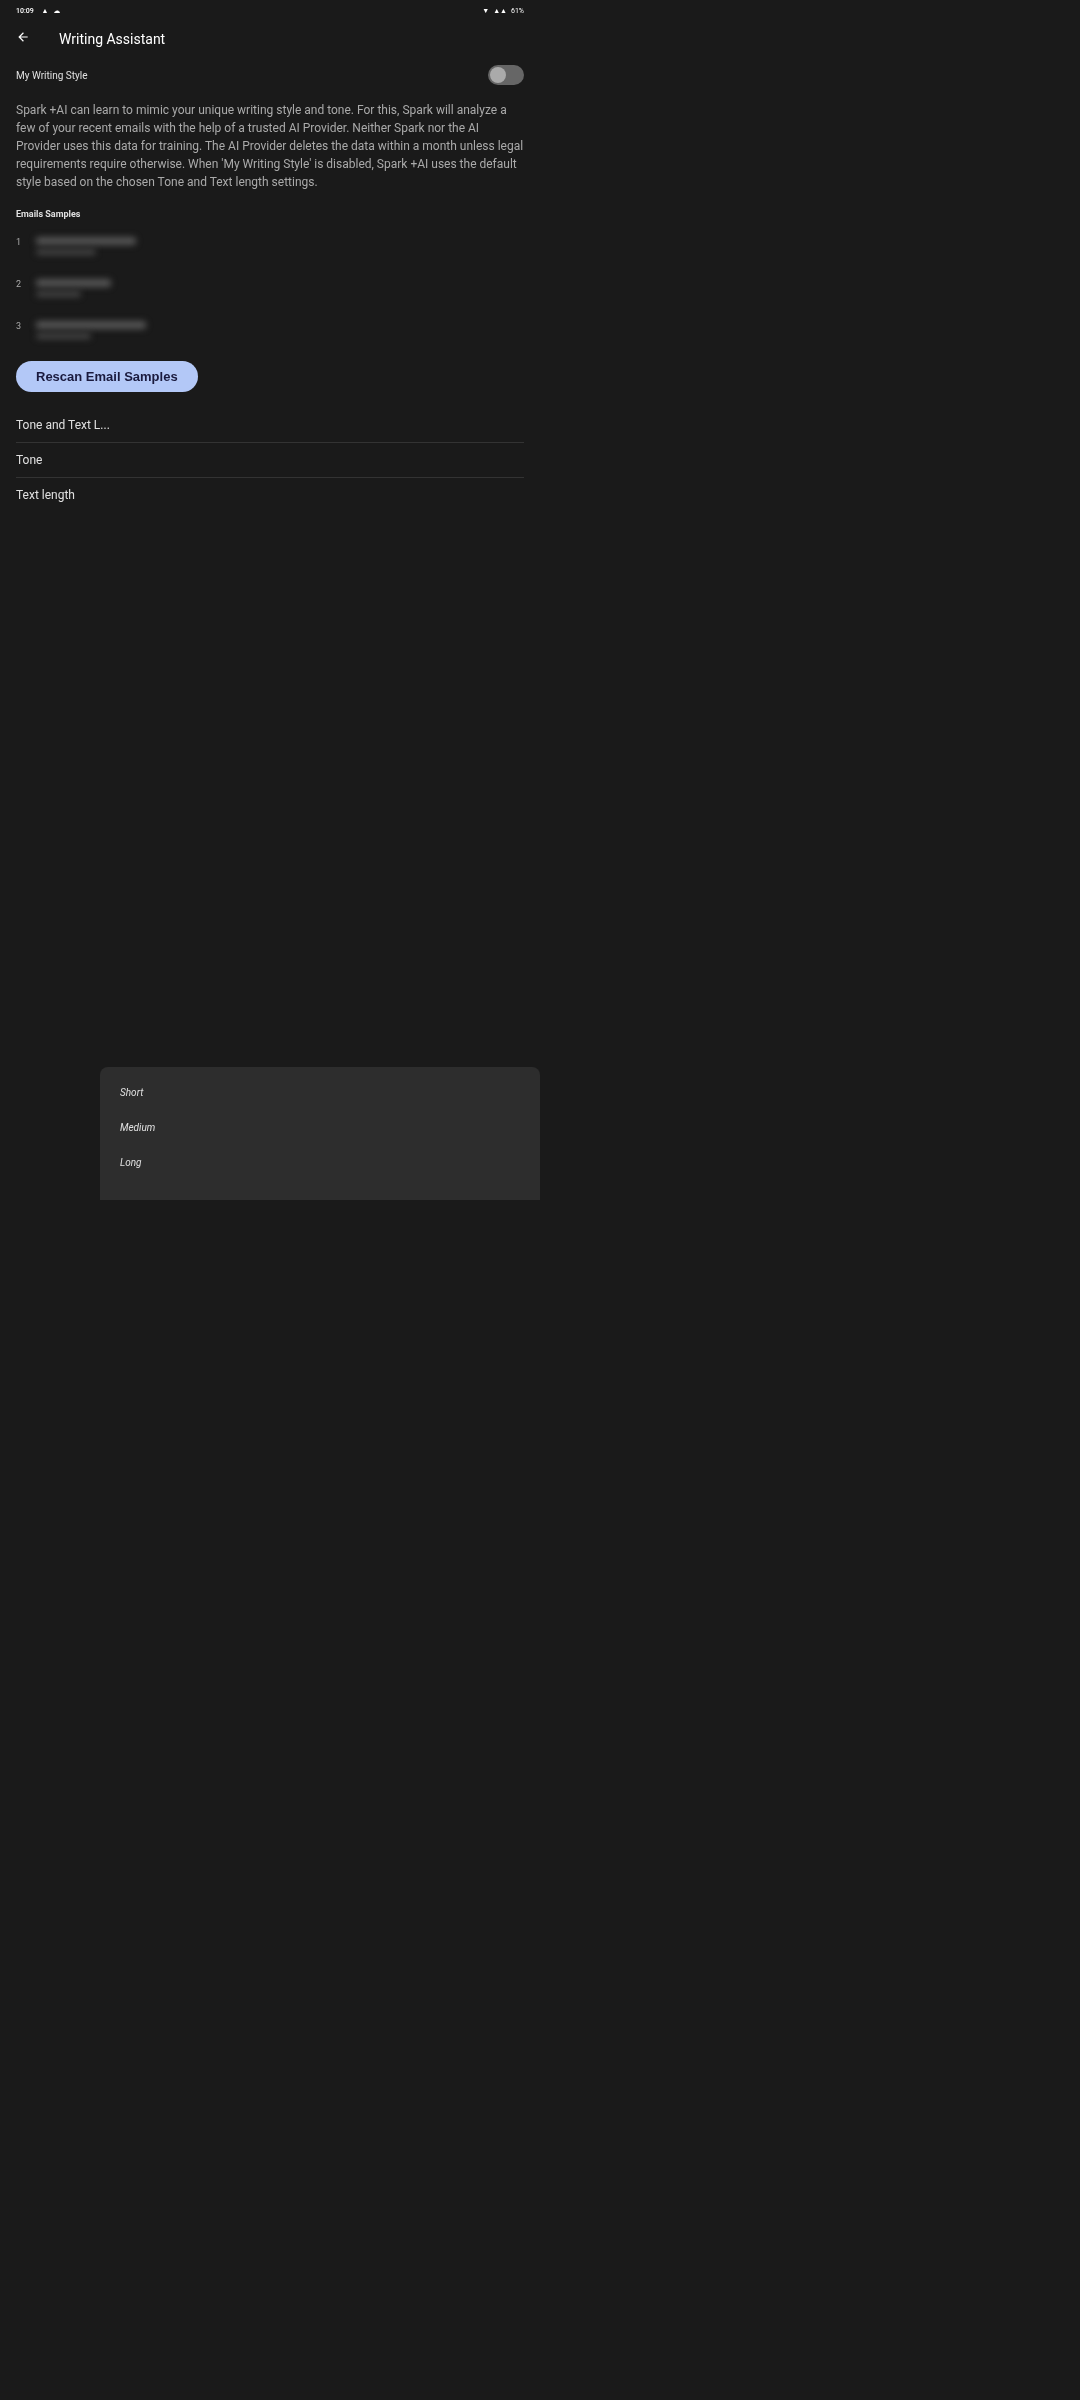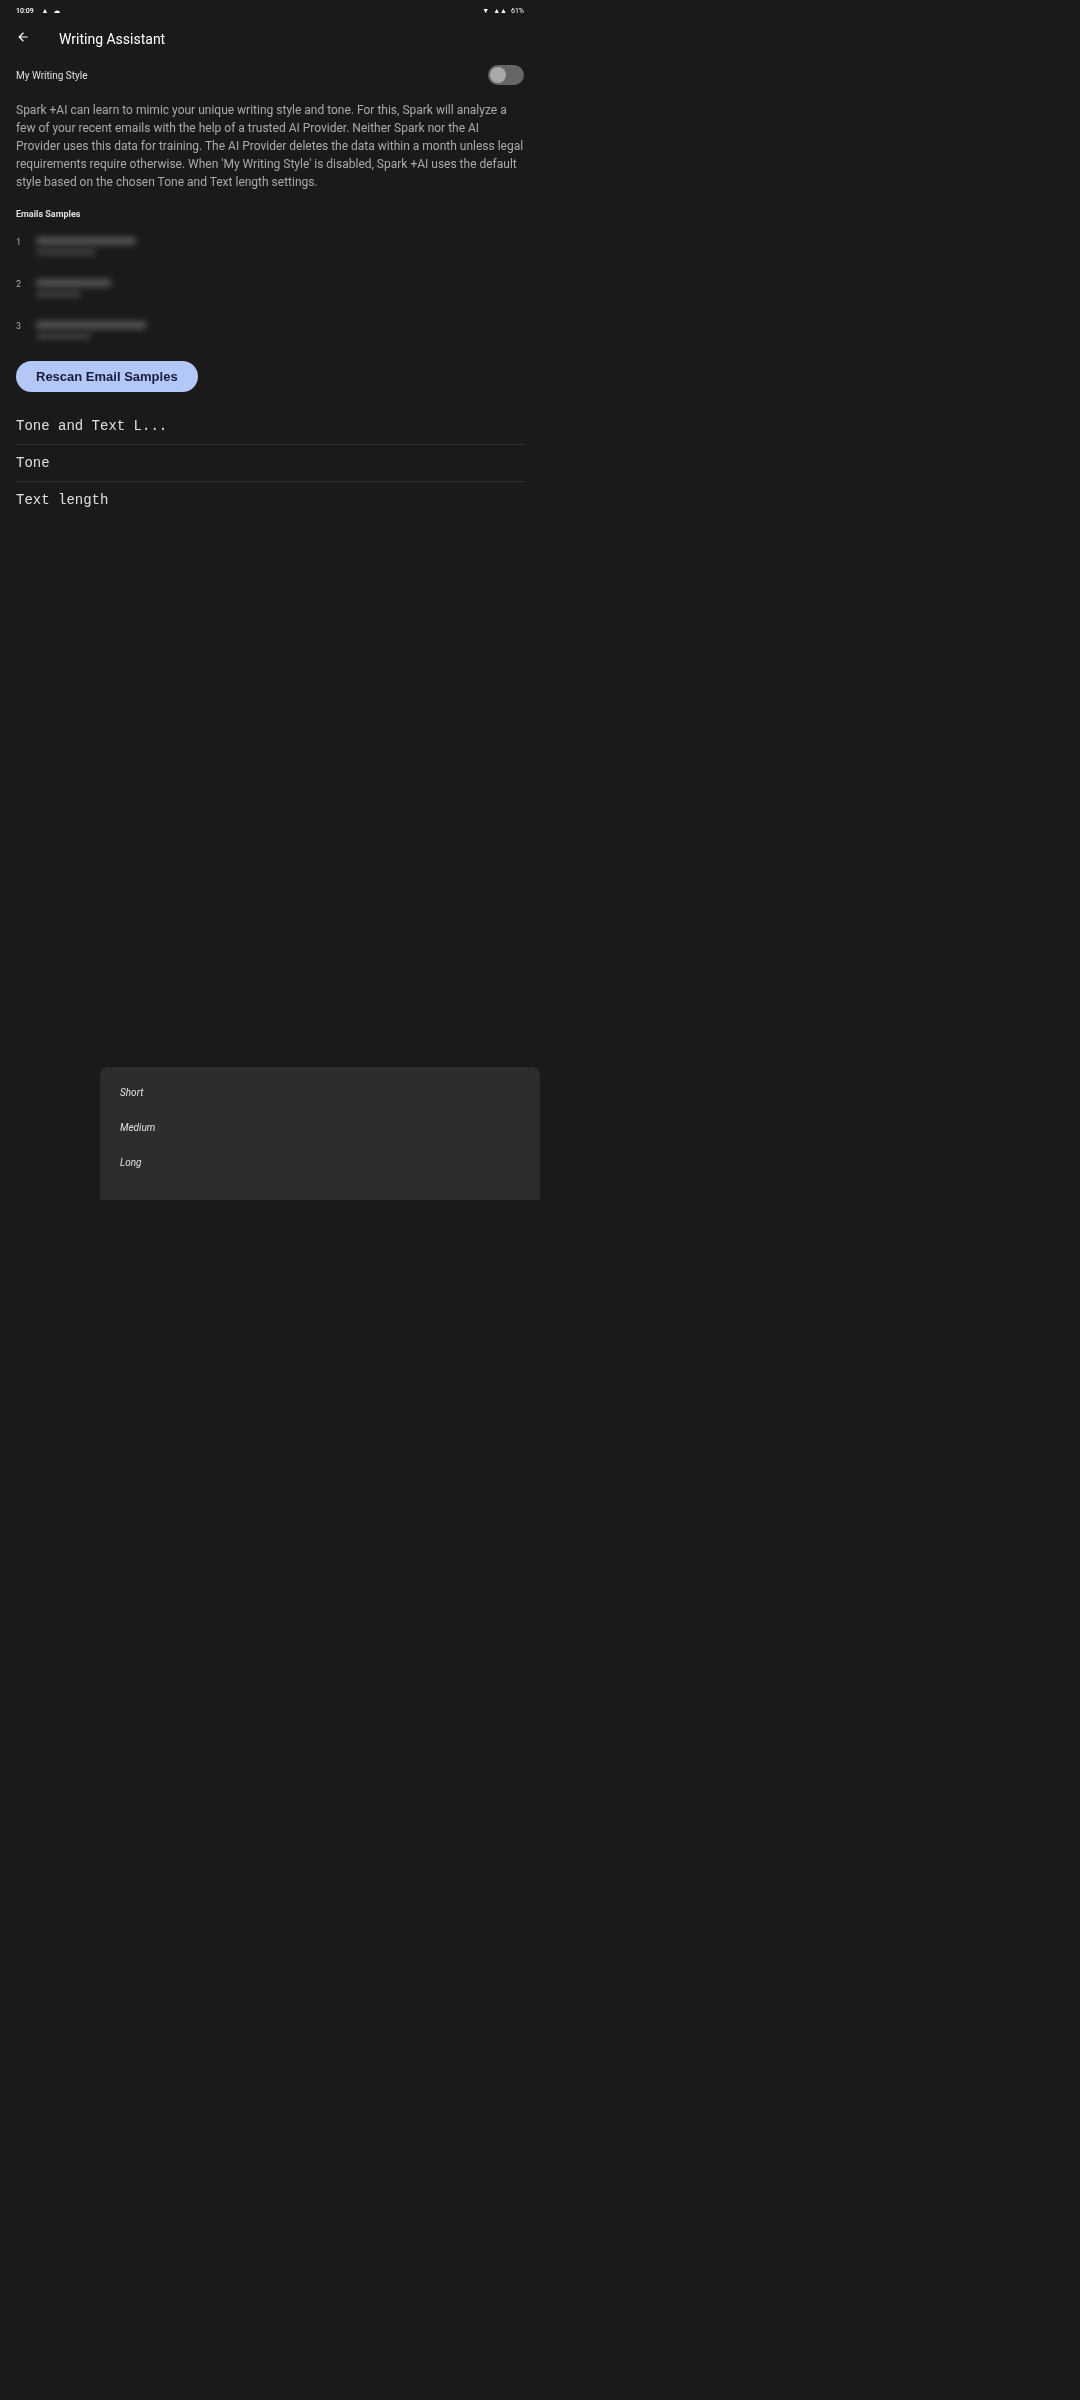--- a/index.html
+++ b/index.html
@@ -163,23 +163,22 @@
     
     .settings-section {
       padding: 4px 0;
     }
 
     .settings-item {
       padding: 10px 0;
     }
 
     .settings-item-label {
-      font-size: 14px;
-      color: #e0e0e0;
-      font-family: Liberation Mono, monospace;
+      font-size: 12px;
+      color: #e0e0e0;
     }
 
     .divider {
       height: 1px;
       background-color: #333333;
       margin: 0;
     }
 
     
     .dropdown-overlay {

